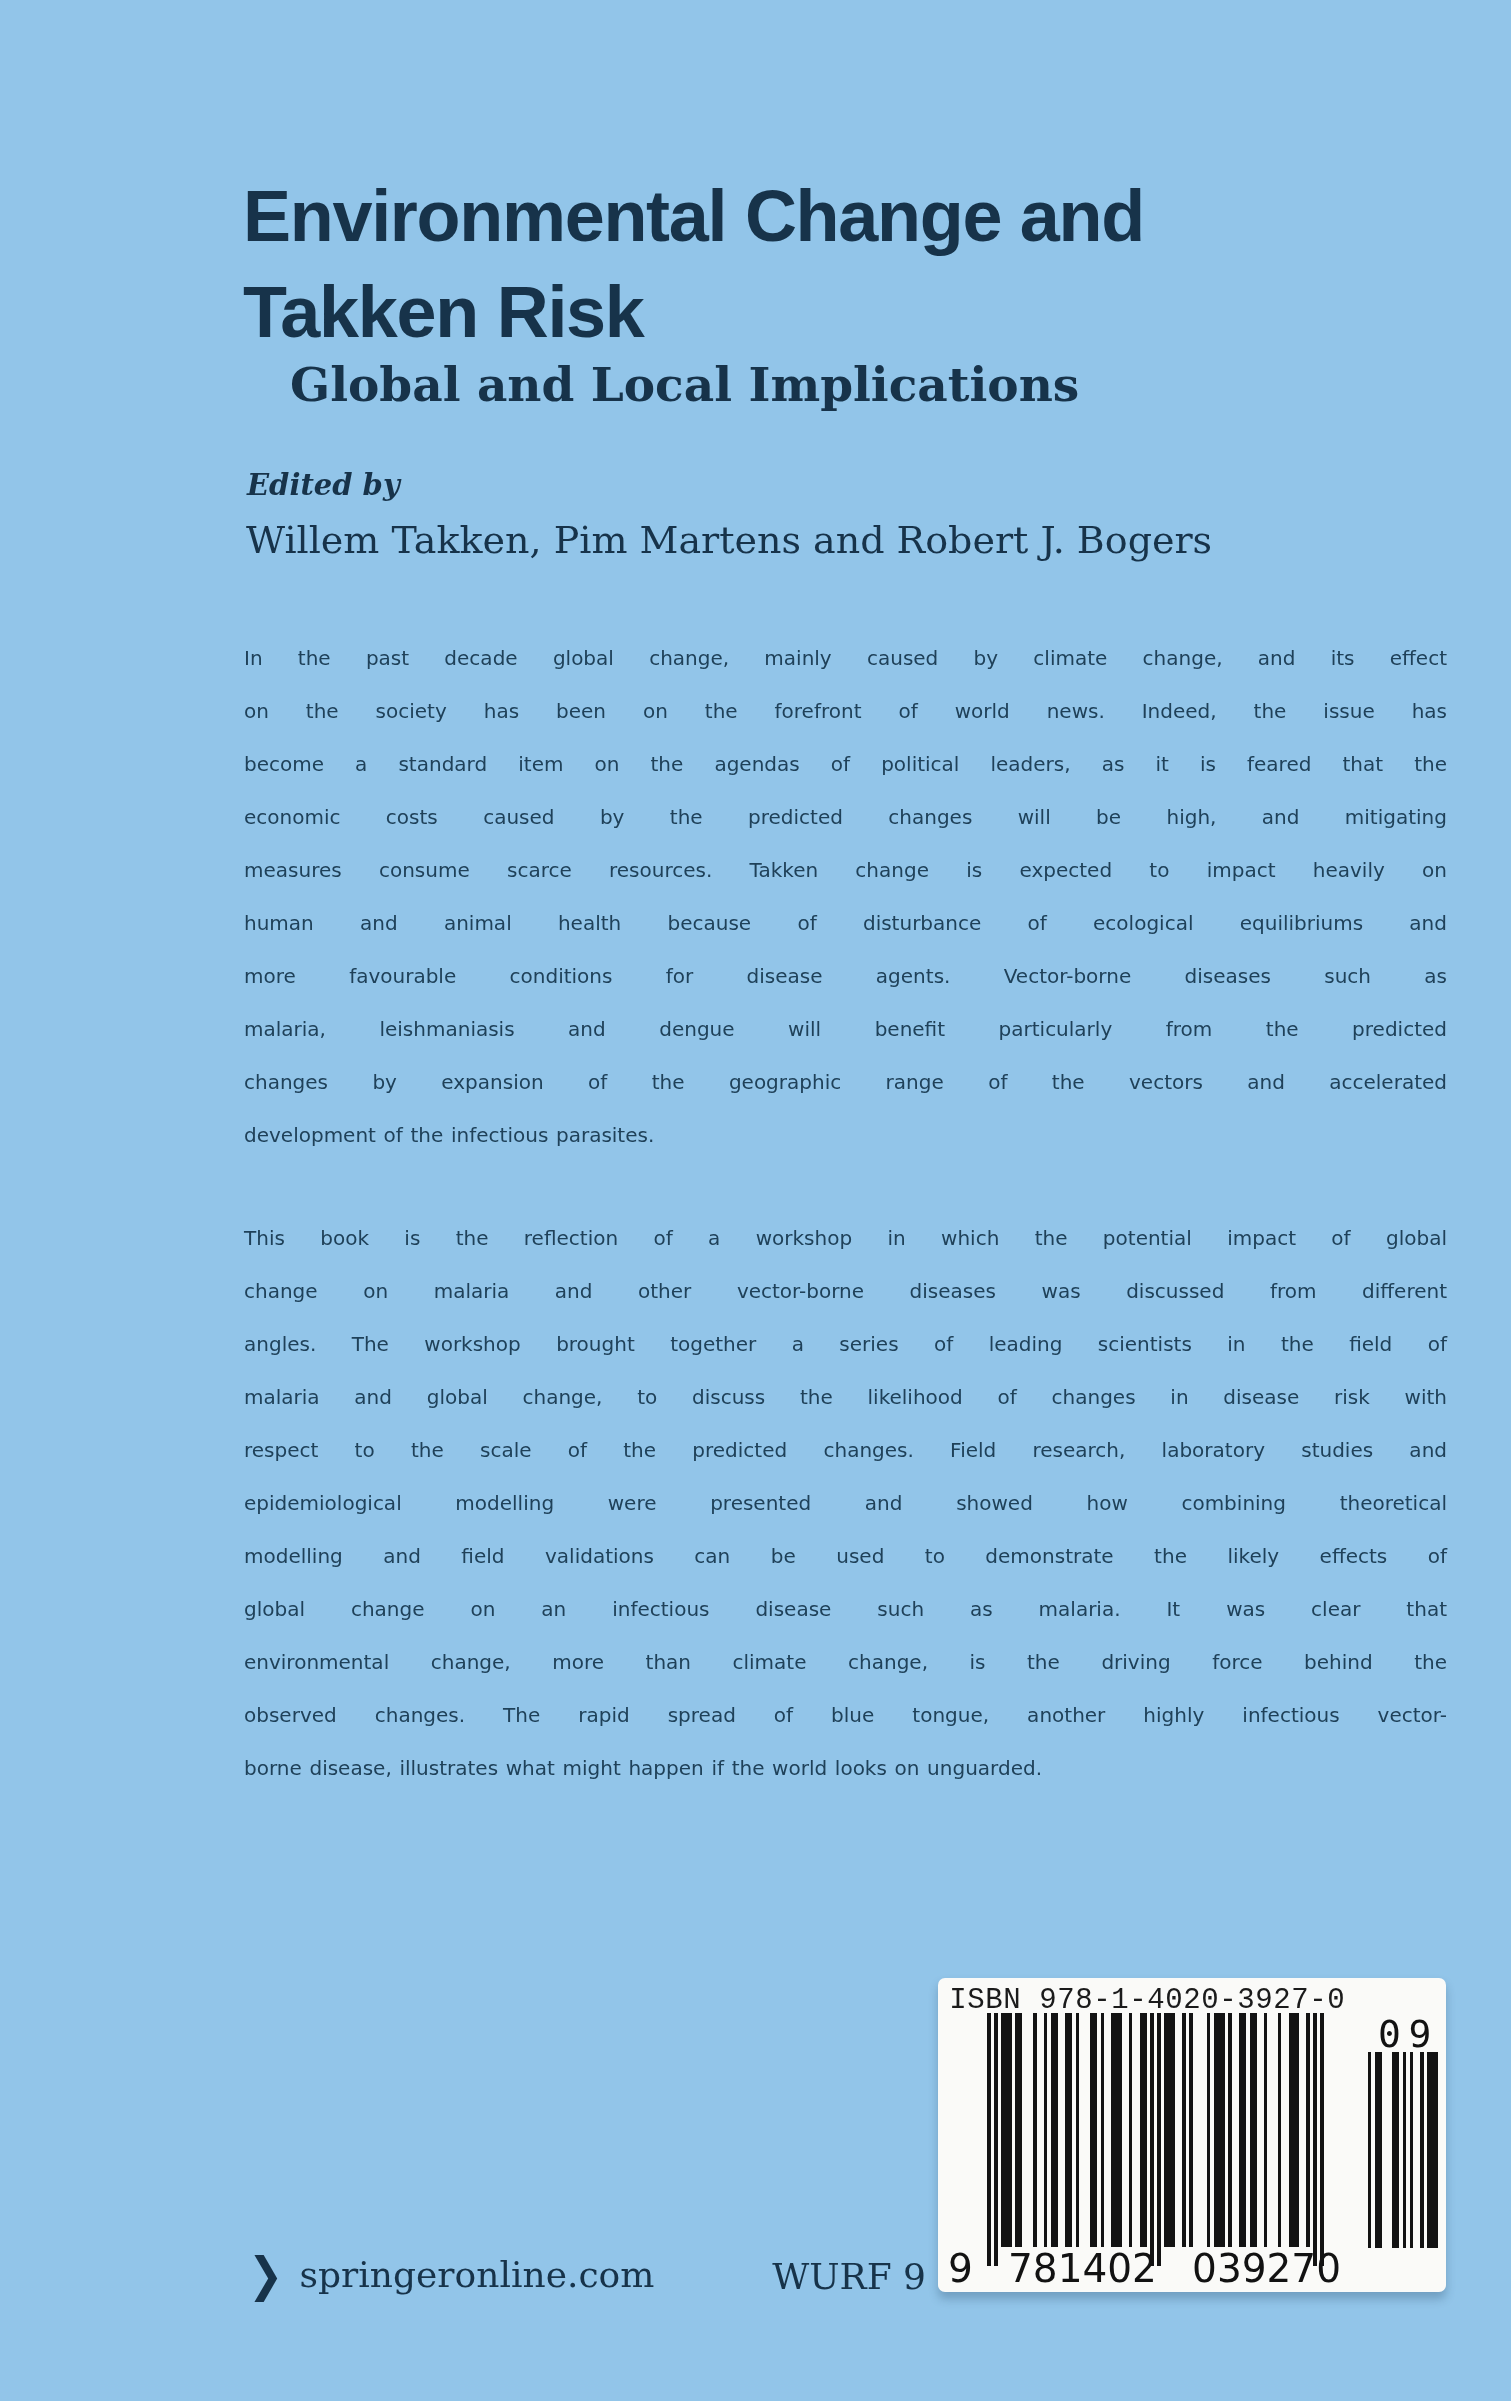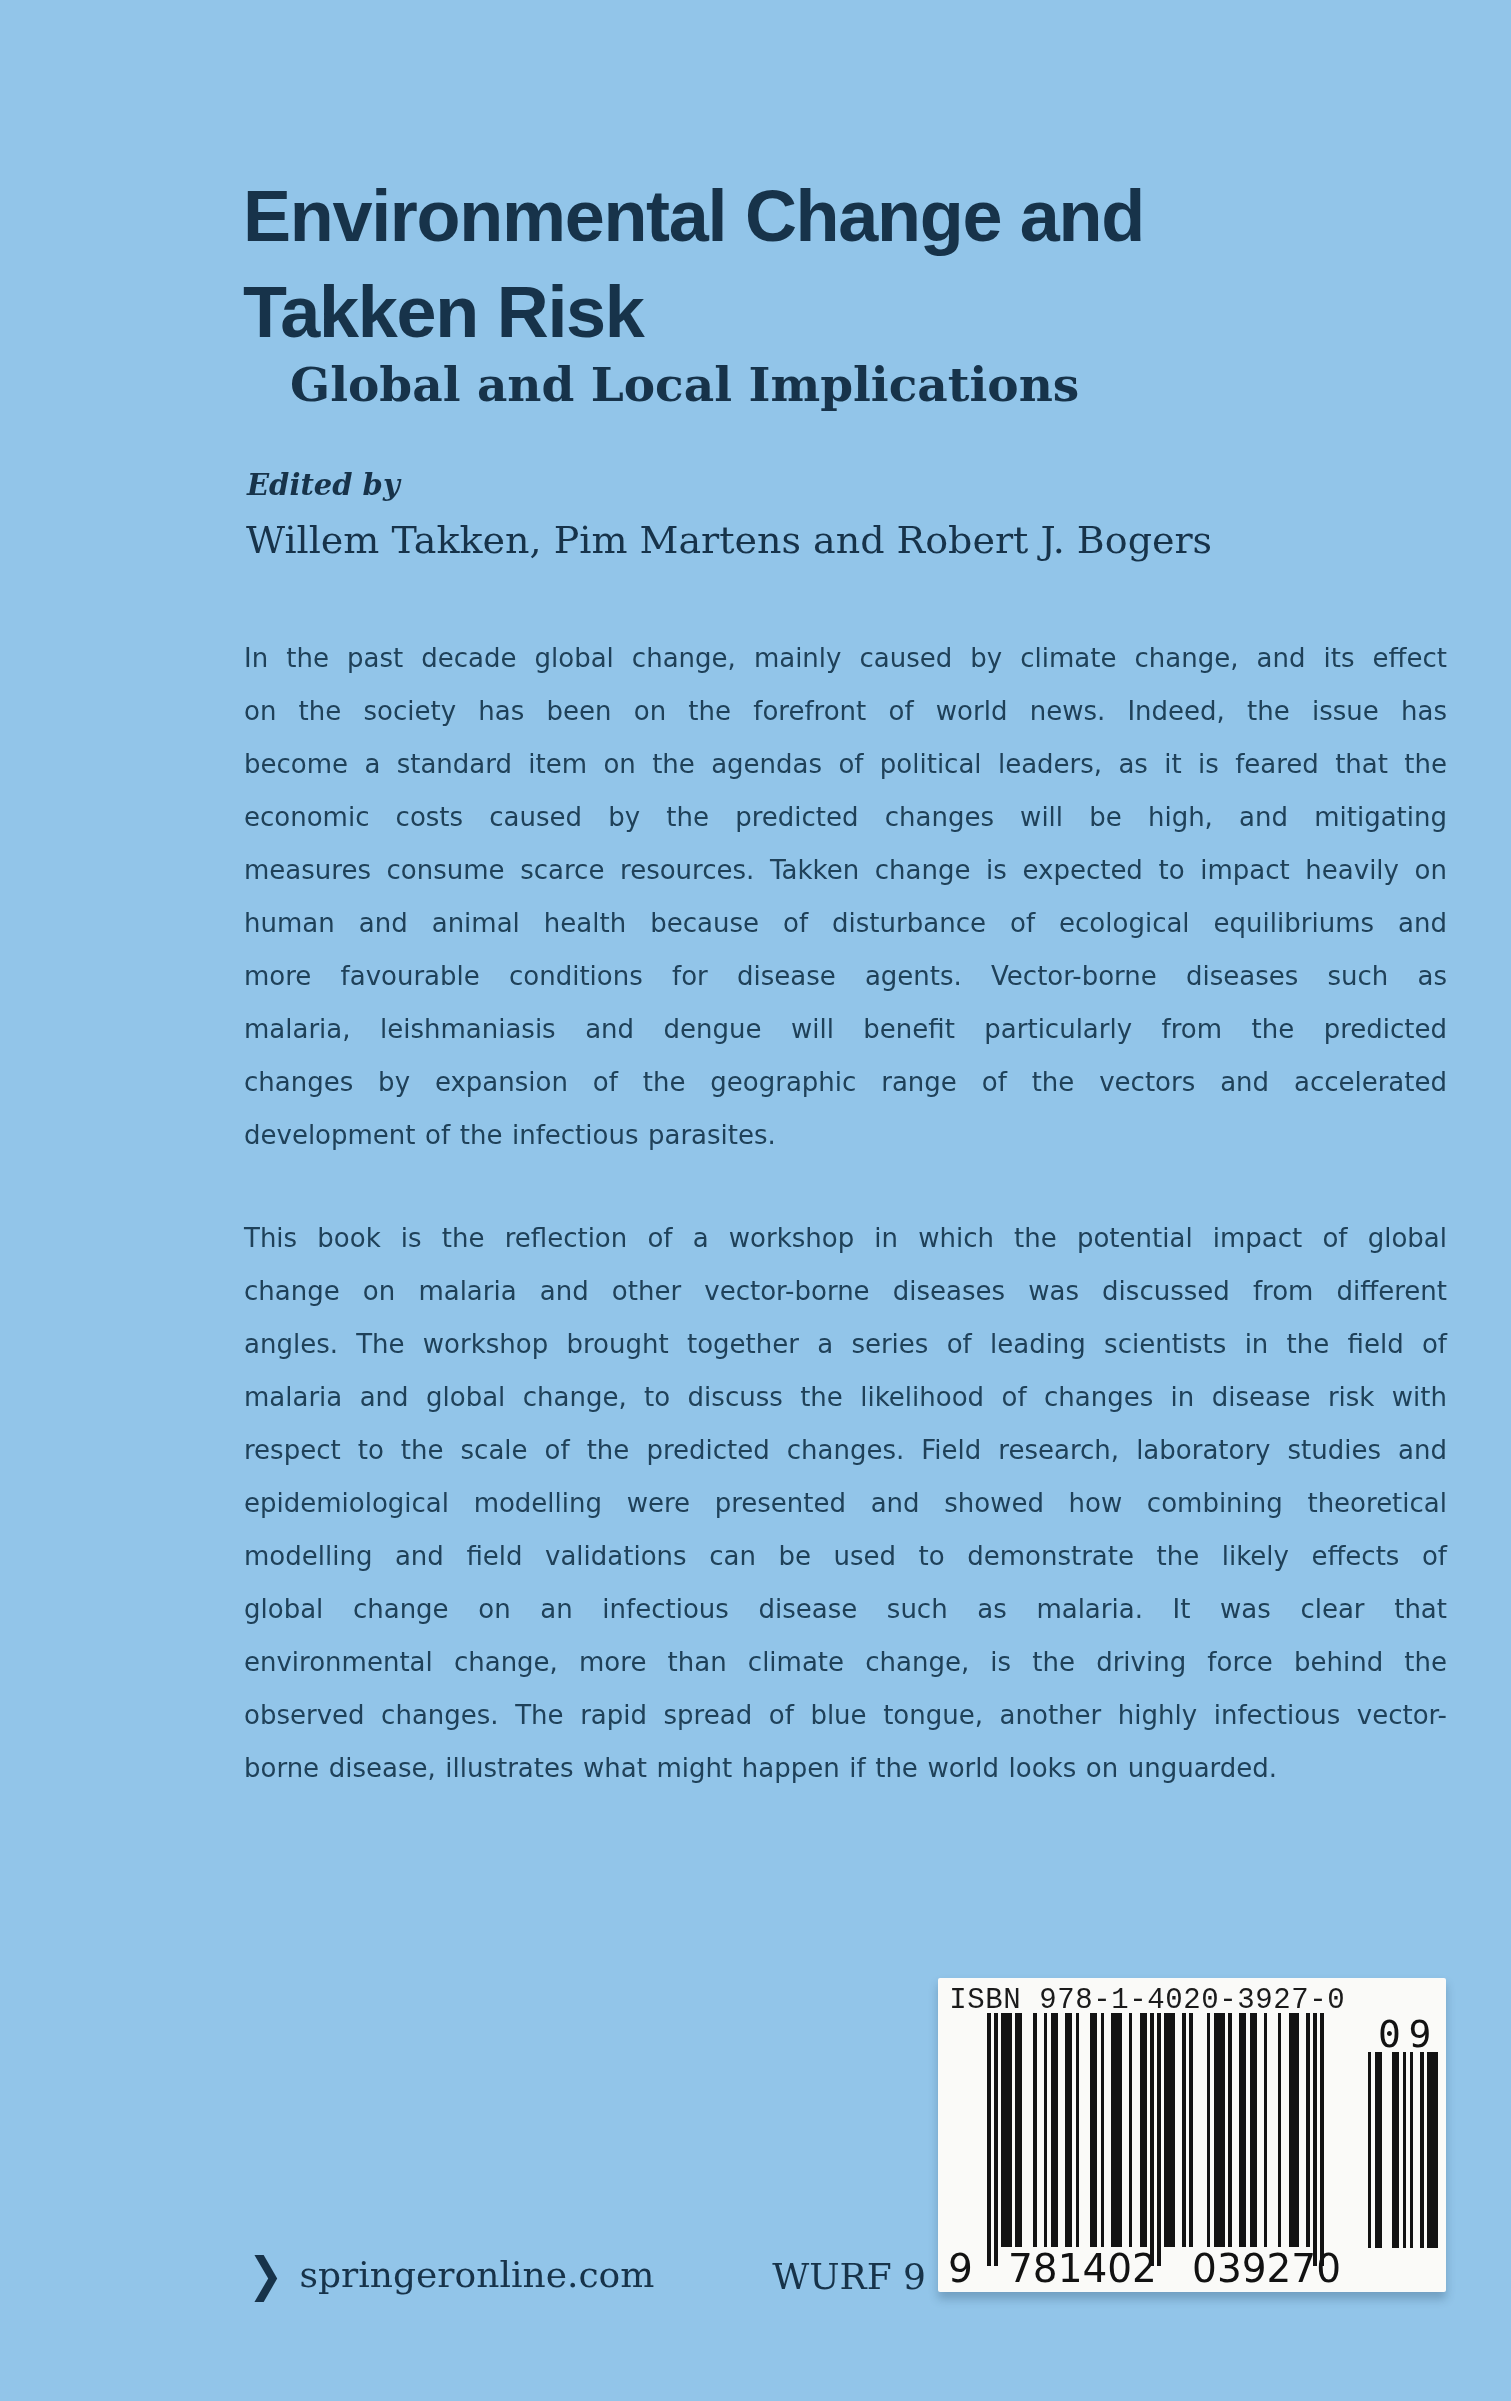--- a/index.html
+++ b/index.html
@@ -37,38 +37,38 @@
     font-size:29px;line-height:38px;color:var(--ink);
   }
   .editors{
     position:absolute;left:246px;top:516px;
     font-family:"DejaVu Serif",serif;font-weight:500;
     font-size:38px;line-height:49px;color:var(--ink);
   }
   
   .para{
     position:absolute;left:244px;width:1203px;
-    font-size:26px;line-height:53px;
+    font-size:20px;line-height:53px;
     color:var(--body_ink);
     word-spacing:1.3px;
   }
   #para1{top:632px;}
   #para2{top:1212px;}
   .para .line{
     text-align:justify;
     text-align-last:justify;
     text-justify:inter-word;
     height:53px;
   }
   .para .line.last{text-align-last:left;}
   
   .barcode-panel{
     position:absolute;left:938px;top:1978px;width:508px;height:314px;
     background:var(--barcode_panel);
-    border-radius:2px;
+    border-radius:7px;
     box-shadow:0 6.3px 10px rgba(30,60,90,0.28);
   }
   .isbn-label{
     position:absolute;left:11.3px;top:5px;
     font-family:"Liberation Mono",monospace;
     font-size:29px;line-height:35px;letter-spacing:0.6px;color:#1b1b1b;
     white-space:nowrap;
   }
   .barcode-svg{position:absolute;shape-rendering:crispEdges;}
   .barcode-svg rect{fill:var(--bar_color);}

